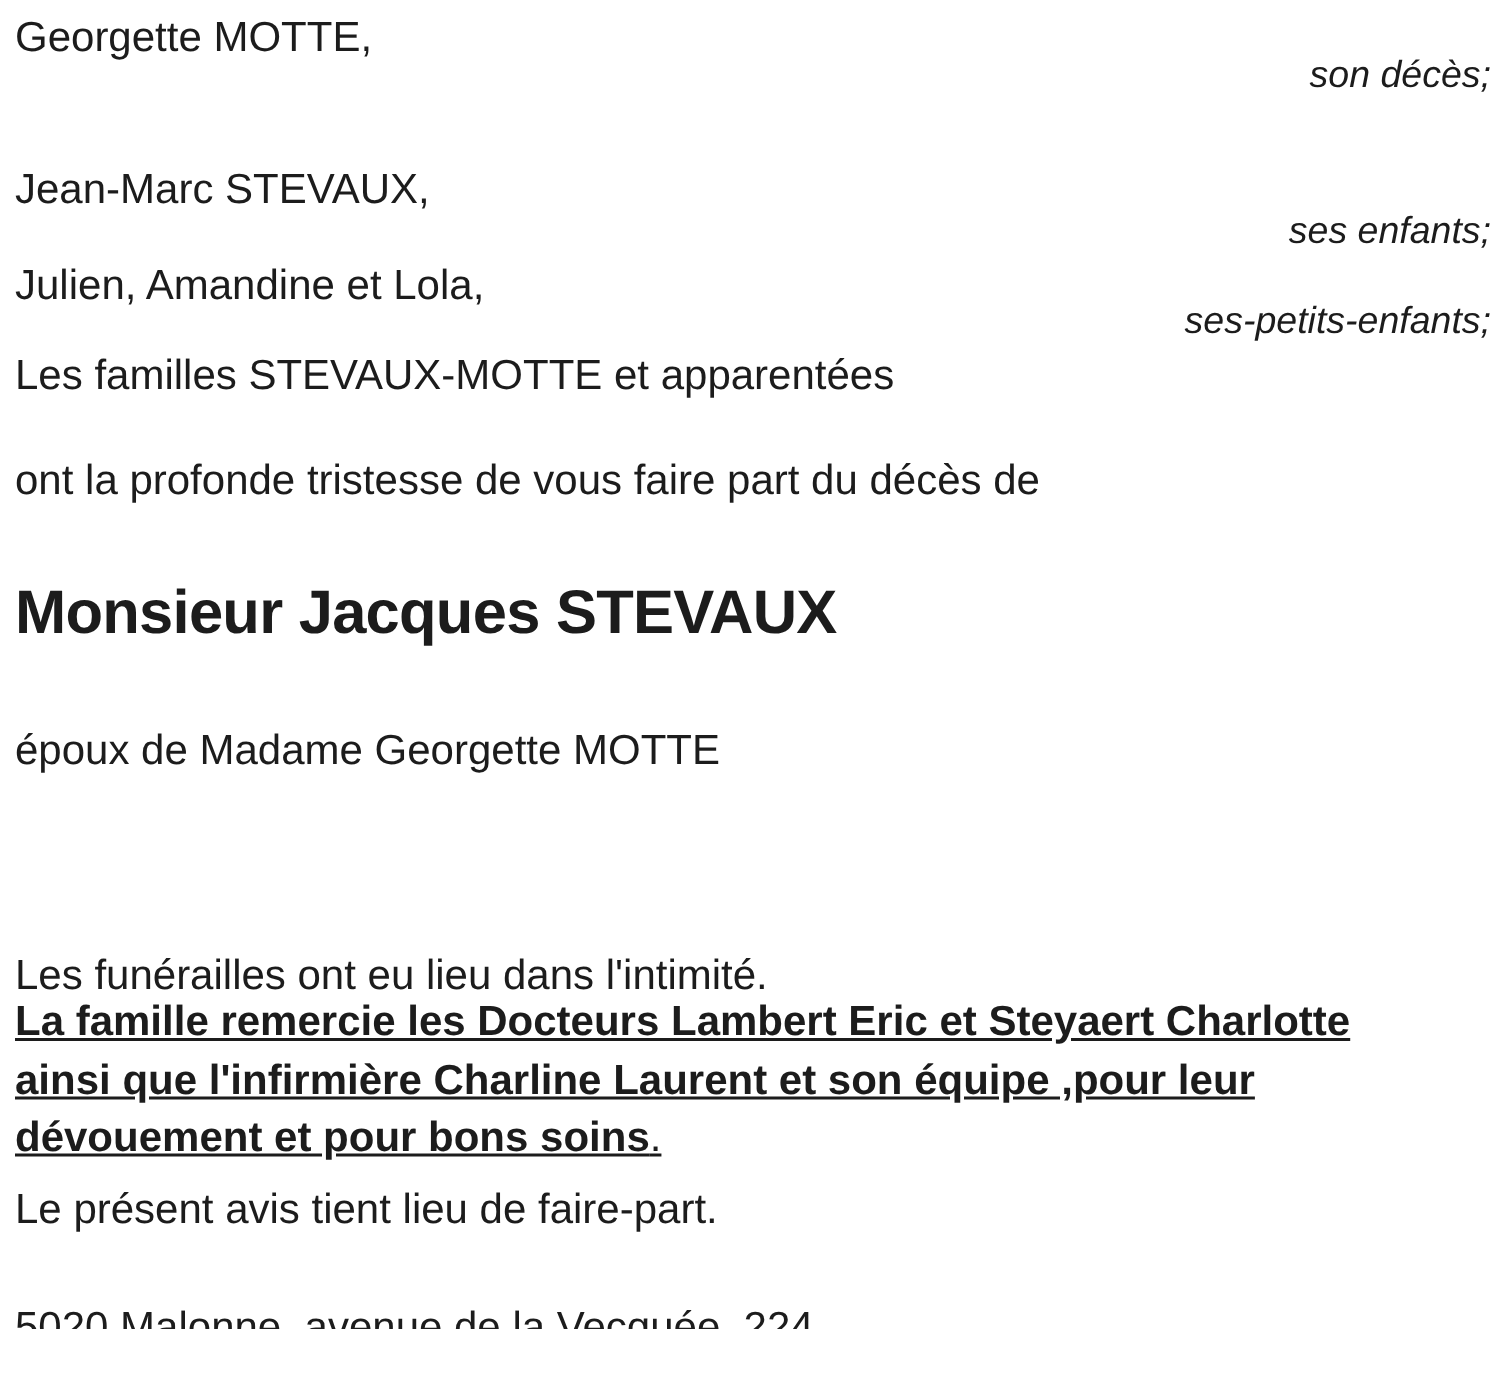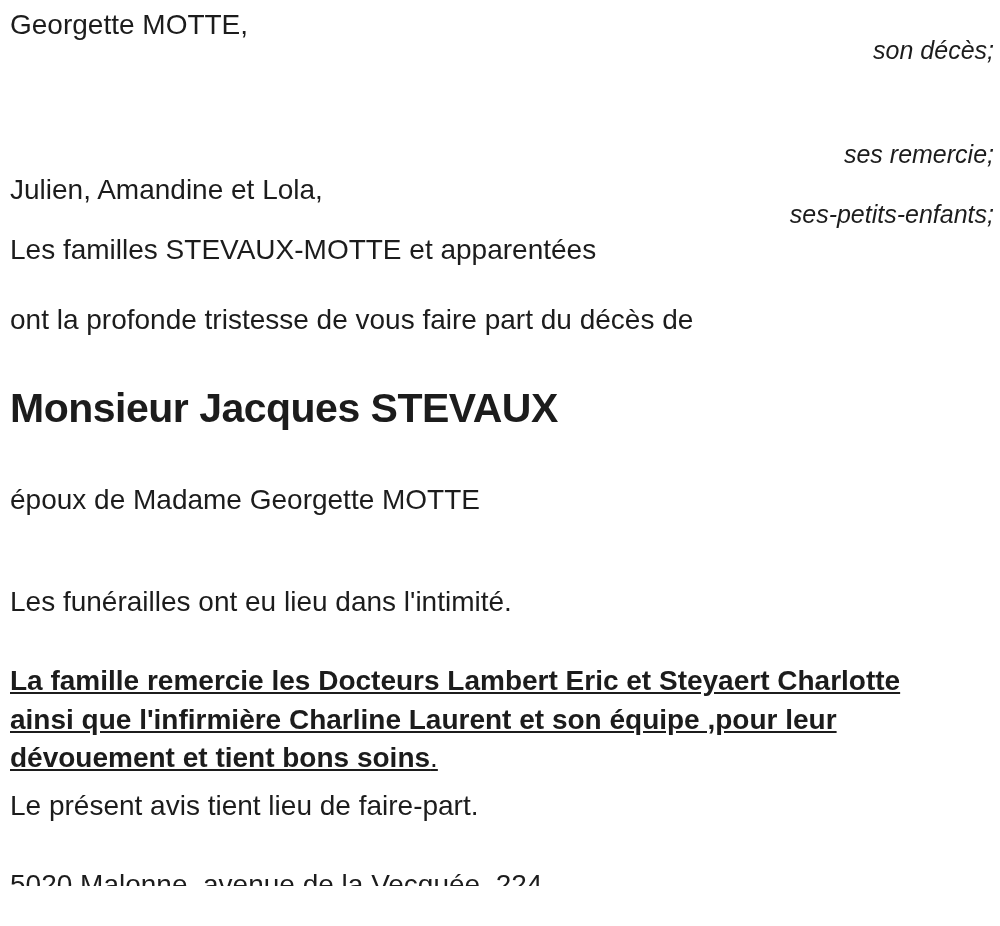--- a/index.html
+++ b/index.html
@@ -55,41 +55,42 @@
 </head>
 <body>
 
 <div class="page">
 
   <div class="line" style="top: 9px;">Georgette MOTTE,</div>
 
   <div class="relation" style="top: 36px;">son décès;</div>
 
 
+  <div class="line" style="top: 110px;">Jean-Marc STEVAUX,</div>
 
-  <div class="relation" style="top: 140px;">ses remercie;</div>
+  <div class="relation" style="top: 140px;">ses enfants;</div>
 
   <div class="line" style="top: 174px;">Julien, Amandine et Lola,</div>
 
   <div class="relation" style="top: 200px;">ses-petits-enfants;</div>
 
   <div class="line" style="top: 234px;">Les familles STEVAUX-MOTTE et apparentées</div>
 
   <div class="line" style="top: 304px;">ont la profonde tristesse de vous faire part du décès de</div>
 
   <div class="title" style="top: 385px;">Monsieur Jacques STEVAUX</div>
 
   <div class="line" style="top: 484px;">époux de Madame Georgette MOTTE</div>
 
 
-  <div class="line" style="top: 586px;">Les funérailles ont eu lieu dans l'intimité.</div>
+  <div class="line" style="top: 634px;">Les funérailles ont eu lieu dans l'intimité.</div>
 
   <div class="thanks" style="top: 662px;">
     <div>La famille remercie les Docteurs Lambert Eric et Steyaert Charlotte</div>
     <div>ainsi que l'infirmière Charline Laurent et son équipe ,pour leur</div>
-    <div><span>dévouement et tient bons soins</span><span class="regular">.</span></div>
+    <div><span>dévouement et pour bons soins</span><span class="regular">.</span></div>
   </div>
 
   <div class="line" style="top: 790px;">Le présent avis tient lieu de faire-part.</div>
 
   <div class="line" style="top: 869px;">5020 Malonne, avenue de la Vecquée, 224.</div>
 
 </div>
 
 </body></html>

